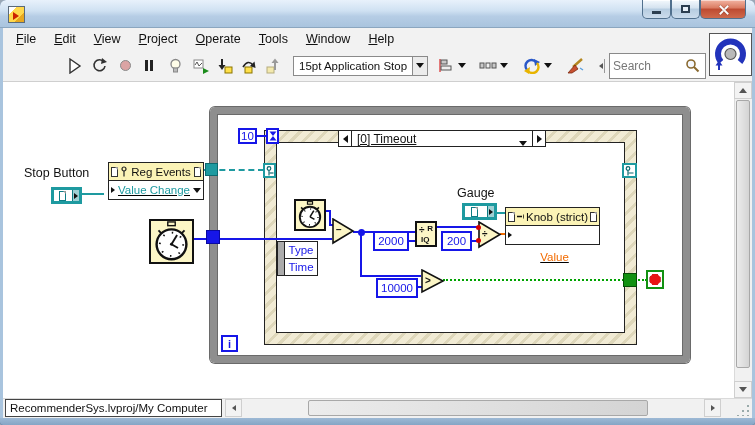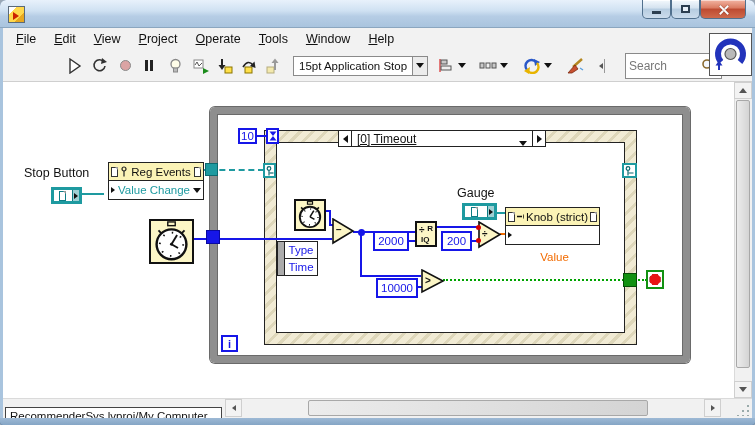--- a/index.html
+++ b/index.html
@@ -36,34 +36,34 @@
 .menu-item { padding:3px 9px; }
 .toolbar { position:absolute; left:3px; top:50px; width:749px; height:32px; background:#f2f2f2;
   border-bottom:1px solid #cfcfcf; display:flex; align-items:center; padding-left:60px; }
 .tb { width:24px; height:25px; display:flex; align-items:center; justify-content:center; flex:none; }
 .fontbox { height:20px; width:120px; border:1px solid #8a8a8a; background:#fff; display:flex;
   align-items:center; padding:0 5px; font-size:11.5px; color:#111; margin-left:8px; flex:none; white-space:nowrap; overflow:hidden;}
 .fontdrop { height:20px; width:15px; border:1px solid #8a8a8a; border-left:none; background:#ececec;
   display:flex; align-items:center; justify-content:center; flex:none; }
 .dropbtn { height:23px; display:flex; align-items:center; padding:0 3px; margin-left:7px; gap:3px; flex:none; }
 .searchbox { height:20px; width:97px; border:1px solid #8a8a8a; background:#fff; display:flex;
-  align-items:center; margin-left:20px; padding:12px 3px; flex:none; }
+  align-items:center; margin-left:4px; padding:12px 3px; flex:none; }
 input.search { border:none; outline:none; width:72px; font-size:12px; color:#444; background:transparent; font-family:"Liberation Sans",sans-serif; }
 input.search::placeholder { color:#777; }
 .helpbtn { margin-left:13px; font-size:16px; font-weight:bold; color:#eebe00; text-shadow:0 1px 1px #6b5200; flex:none; }
 .iconpane { position:absolute; left:709px; top:33px; width:43px; height:43px; background:#fff; border:1px solid #555; }
 
 
 .workspace { position:absolute; left:3px; top:82px; width:731px; height:316px; background:#fff; }
 .vscroll { position:absolute; left:734px; top:82px; width:18px; height:316px; background:#f1f1f1; border-left:1px solid #dadada; }
 .sbtn { position:absolute; background:#f3f3f3; border:1px solid #cfcfcf; display:flex; align-items:center; justify-content:center; }
 .thumb { position:absolute; background:linear-gradient(90deg,#ececec,#d4d4d4); border:1px solid #a8a8a8; border-radius:2px; }
 .hrow { position:absolute; left:3px; top:398px; width:749px; height:20px; background:#f1f1f1; border-top:1px solid #dadada; }
 .ctxbox { position:absolute; left:5px; top:399px; width:217px; height:18px; background:#fff; border:1px solid #444;
-  font-size:11.5px; color:#111; display:flex; align-items:center; padding-left:4px; white-space:nowrap; overflow:hidden;margin-top:8px; }
+  font-size:11.5px; color:#111; display:flex; align-items:center; padding-left:4px; white-space:nowrap; overflow:hidden; }
 .bborder { position:absolute; left:0; top:418px; width:755px; height:7px; background:linear-gradient(#9db9d5,#85a5c5); }
 .lrb { position:absolute; top:28px; width:3px; height:390px; background:#a9c4de; }
 .grip { position:absolute; left:737px; top:403px; width:13px; height:13px;
   background:
    radial-gradient(circle at 11px 3px,#9aa 1.3px,transparent 1.5px),
    radial-gradient(circle at 11px 8px,#9aa 1.3px,transparent 1.5px),
    radial-gradient(circle at 6px 8px,#9aa 1.3px,transparent 1.5px),
    radial-gradient(circle at 11px 13px,#9aa 1.3px,transparent 1.5px),
    radial-gradient(circle at 6px 13px,#9aa 1.3px,transparent 1.5px),
    radial-gradient(circle at 1px 13px,#9aa 1.3px,transparent 1.5px); }
@@ -89,21 +89,21 @@
   border:7px solid #8e8e8e; border-radius:5px; box-shadow:0 0 0 1px #6a6a6a, inset 0 0 0 1px #6a6a6a; }
 .evstruct { position:absolute; left:264px; top:130px; width:373px; height:215px; border:1px solid #222;
   background:repeating-linear-gradient(135deg,#f1ebd4 0 6px,#ded7ba 6px 9px); }
 .evinner { position:absolute; left:11px; top:11px; right:11px; bottom:11px; background:#fff; border:1px solid #222; }
 .selector { position:absolute; left:338px; top:130px; width:208px; height:17px; display:flex; font-size:12px; color:#111; }
 .selseg { width:14px; background:#fff; border:1px solid #222; display:flex; align-items:center; justify-content:center; flex:none; }
 .selmain { flex:1; background:#fff; border-top:1px solid #222; border-bottom:1px solid #222;
   display:flex; align-items:flex-end; justify-content:space-between; padding:0 5px; white-space:nowrap;text-decoration:underline; }
 .lvnode { position:absolute; font-size:11.5px; }
 .lvhdr { height:19px; background:#fbf3b6; border:1px solid #222; display:flex; align-items:center; padding:0 2px; gap:2px; color:#111; }
-.lvrow { height:19px; background:#fff; border:1px solid #222; border-top:none; display:flex; align-items:center; padding:0 2px; position:relative; }
+.lvrow { height:19px; background:#fff; border:1px solid #222; border-top:none; display:flex; align-items:center; padding:0 2px; position:relative;text-decoration:underline; }
 .lvtitle { flex:1; text-align:center; white-space:nowrap; }
 .pg { width:7px; height:10px; background:#fff; border:1px solid #333; position:relative; flex:none; }
 .pg::after { content:""; position:absolute; right:-1px; top:-1px; border-left:3px solid transparent; border-top:3px solid #999; }
 .pg.t { border-color:#0d7d85; }
 .ref { position:absolute; border:3px solid #1e9aa0; background:#fff; display:flex; align-items:center; }
 .refstrip { position:absolute; right:0; top:0; bottom:0; width:7px; background:#9fd0d4; border-left:1px solid #0d7d85; }
 .ref .tri-r { position:absolute; right:1px; top:50%; margin-top:-3px; }
 .clockbox { position:absolute; background:#fcf6c6; border:2px solid #111; }
 .lbl { position:absolute; font-size:12.5px; color:#111; white-space:nowrap; }
 .tealtxt { color:#1e9aa0; }

